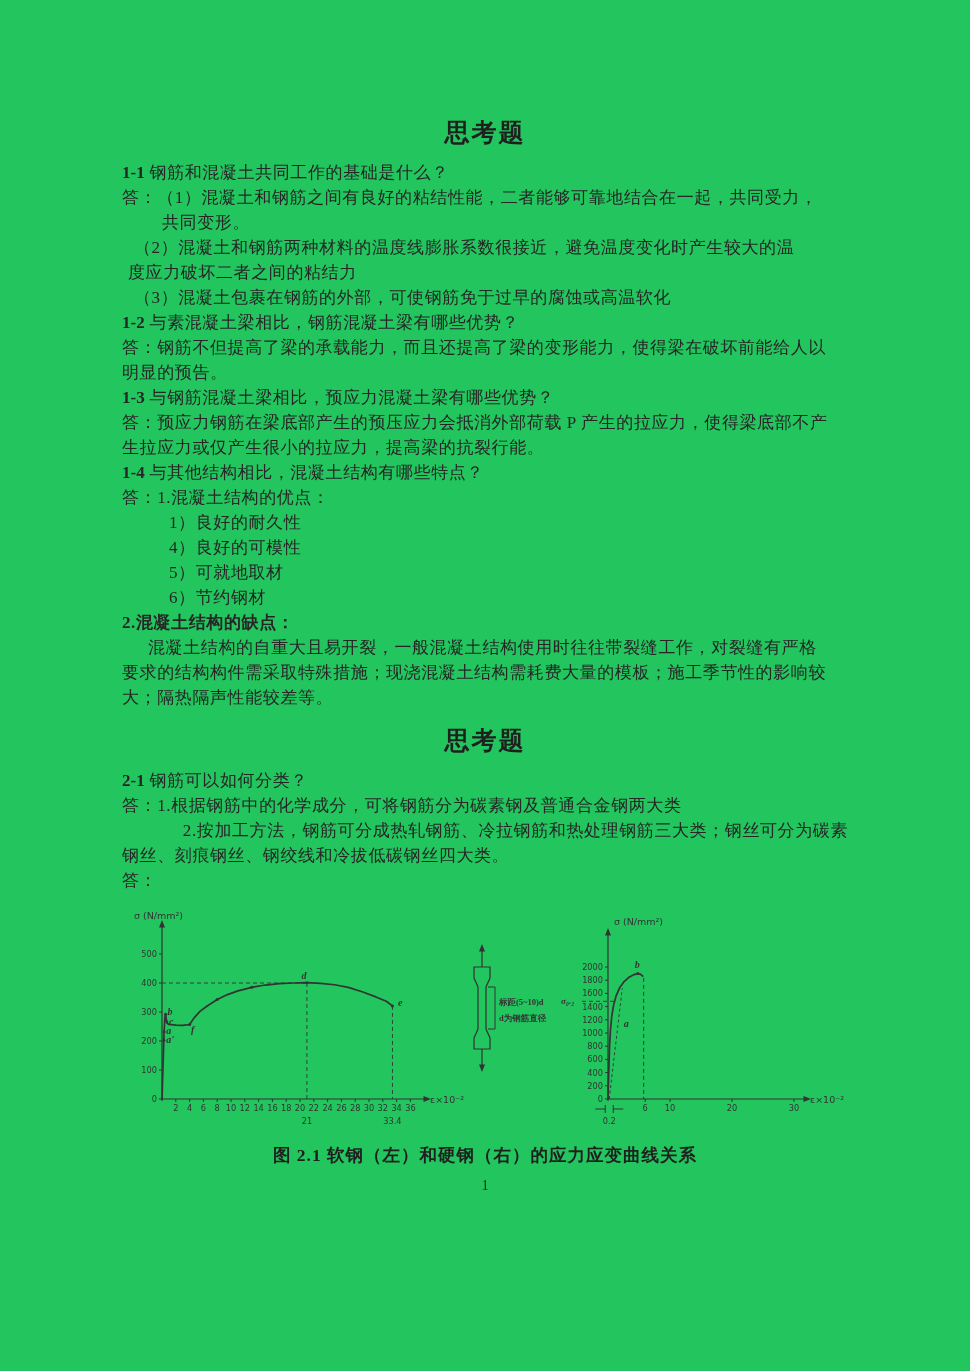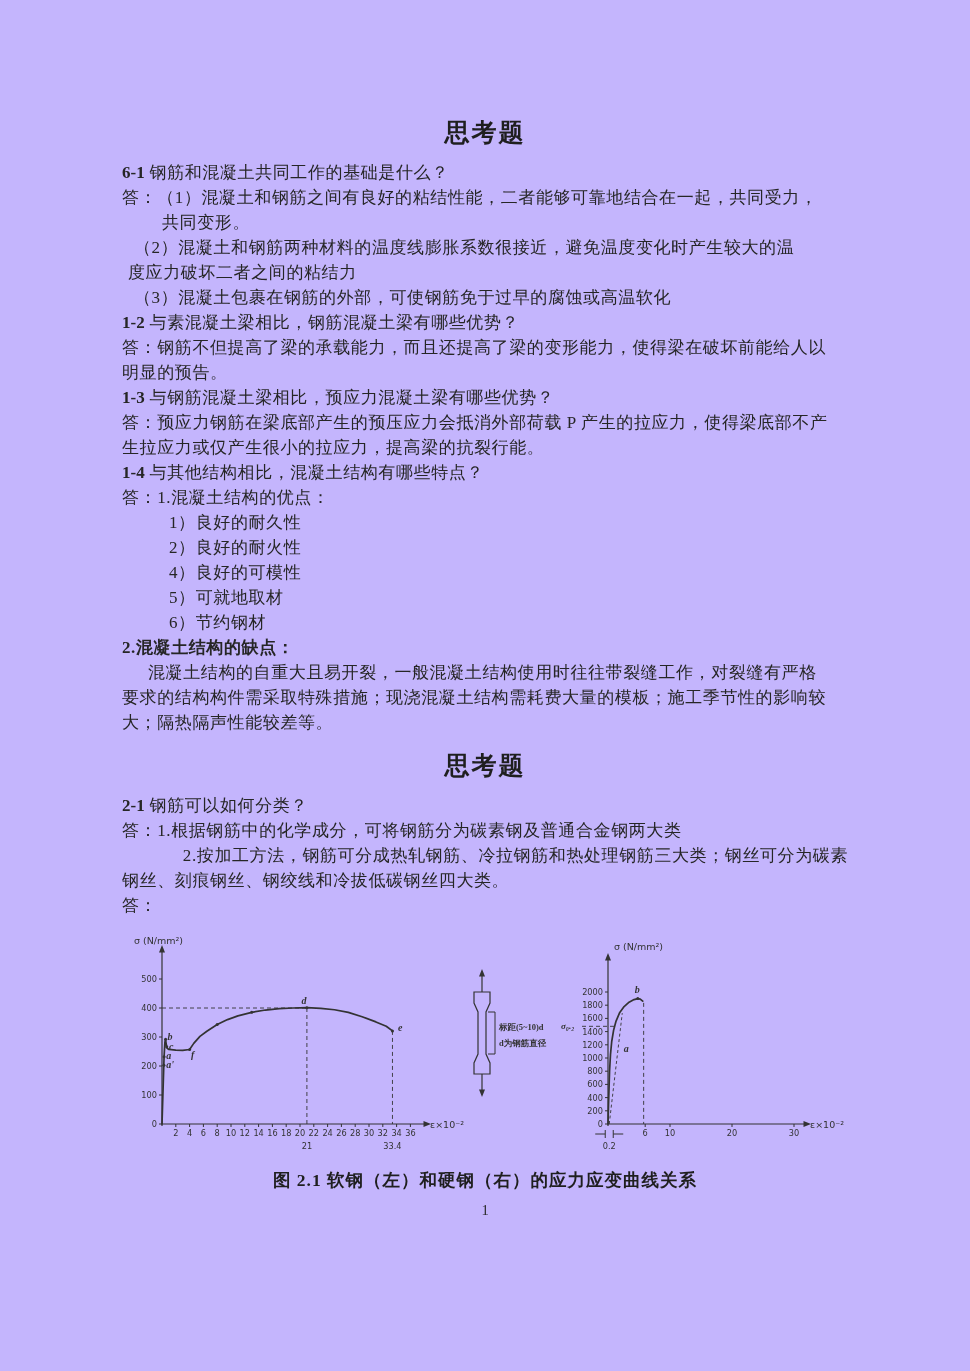--- a/index.html
+++ b/index.html
@@ -1,18 +1,18 @@
 <!DOCTYPE html>
 <html><head>
 <meta charset="utf-8">
 <style>
   html,body{margin:0;padding:0;background:#ffffff;}
   .page{
     width:970px;height:1371px;box-sizing:border-box;
-    padding:118px 122px 0 122px;background:#c4b5fd;
+    padding:118px 122px 0 122px;background:#22c55e;
     font-family:"Liberation Serif",serif;color:#262626;
     position:relative;overflow:hidden;
   }
   .doc-title{
     font-size:25px;font-weight:bold;text-align:center;
     line-height:30px;margin:0 0 12px 0;letter-spacing:2px;color:#1f1f1f;
   }
   .doc-section + .doc-section .doc-title{margin-top:16px;}
   .doc-line{
     font-size:17px;line-height:25px;letter-spacing:0.6px;
@@ -27,36 +27,35 @@
   }
   .page-num{text-align:center;font-size:14.5px;margin-top:10px;color:#2a2a2a;}
 </style>
 </head>
 <body>
 
 <div class="page">
   <div id="doc-flow">
       <section class="doc-section">
         <div class="doc-title">思考题</div>
-        <div class="doc-line" style="padding-left: 0px;"><b class="qnum">6-1</b>&nbsp;<span>钢筋和混凝土共同工作的基础是什么？</span></div>
+        <div class="doc-line" style="padding-left: 0px;"><b class="qnum">1-1</b>&nbsp;<span>钢筋和混凝土共同工作的基础是什么？</span></div>
         <div class="doc-line" style="padding-left: 0px;"><span>答：（1）混凝土和钢筋之间有良好的粘结性能，二者能够可靠地结合在一起，共同受力，</span></div>
         <div class="doc-line" style="padding-left: 40px;"><span>共同变形。</span></div>
         <div class="doc-line" style="padding-left: 12px;"><span>（2）混凝土和钢筋两种材料的温度线膨胀系数很接近，避免温度变化时产生较大的温</span></div>
         <div class="doc-line" style="padding-left: 6px;"><span>度应力破坏二者之间的粘结力</span></div>
         <div class="doc-line" style="padding-left: 12px;"><span>（3）混凝土包裹在钢筋的外部，可使钢筋免于过早的腐蚀或高温软化</span></div>
         <div class="doc-line" style="padding-left: 0px;"><b class="qnum">1-2</b>&nbsp;<span>与素混凝土梁相比，钢筋混凝土梁有哪些优势？</span></div>
         <div class="doc-line" style="padding-left: 0px;"><span>答：钢筋不但提高了梁的承载能力，而且还提高了梁的变形能力，使得梁在破坏前能给人以</span></div>
         <div class="doc-line" style="padding-left: 0px;"><span>明显的预告。</span></div>
         <div class="doc-line" style="padding-left: 0px;"><b class="qnum">1-3</b>&nbsp;<span>与钢筋混凝土梁相比，预应力混凝土梁有哪些优势？</span></div>
         <div class="doc-line" style="padding-left: 0px;"><span>答：预应力钢筋在梁底部产生的预压应力会抵消外部荷载 P 产生的拉应力，使得梁底部不产</span></div>
         <div class="doc-line" style="padding-left: 0px;"><span>生拉应力或仅产生很小的拉应力，提高梁的抗裂行能。</span></div>
         <div class="doc-line" style="padding-left: 0px;"><b class="qnum">1-4</b>&nbsp;<span>与其他结构相比，混凝土结构有哪些特点？</span></div>
         <div class="doc-line" style="padding-left: 0px;"><span>答：1.混凝土结构的优点：</span></div>
         <div class="doc-line" style="padding-left: 47px;"><span>1）良好的耐久性</span></div>
-        <div class="doc-line" style="padding-left: 47px;"><span>2）良好的耐火性</span></div>
         <div class="doc-line" style="padding-left: 47px;"><span>4）良好的可模性</span></div>
         <div class="doc-line" style="padding-left: 47px;"><span>5）可就地取材</span></div>
         <div class="doc-line" style="padding-left: 47px;"><span>6）节约钢材</span></div>
         <div class="doc-line" style="padding-left: 0px; font-weight: bold;"><span>2.混凝土结构的缺点：</span></div>
         <div class="doc-line" style="padding-left: 26px;"><span>混凝土结构的自重大且易开裂，一般混凝土结构使用时往往带裂缝工作，对裂缝有严格</span></div>
         <div class="doc-line" style="padding-left: 0px;"><span>要求的结构构件需采取特殊措施；现浇混凝土结构需耗费大量的模板；施工季节性的影响较</span></div>
         <div class="doc-line" style="padding-left: 0px;"><span>大；隔热隔声性能较差等。</span></div>
       </section>
       <section class="doc-section">
         <div class="doc-title">思考题</div>

